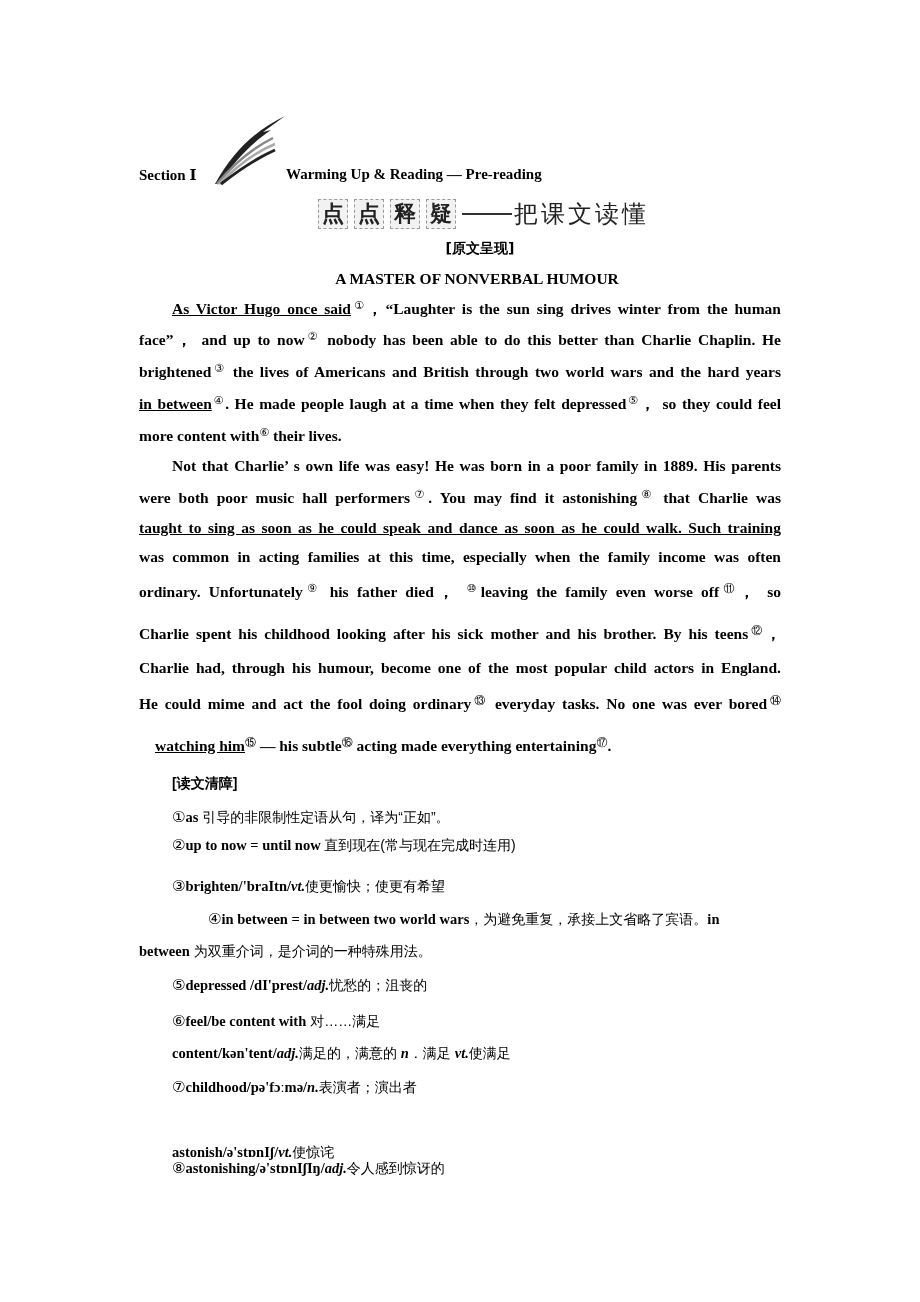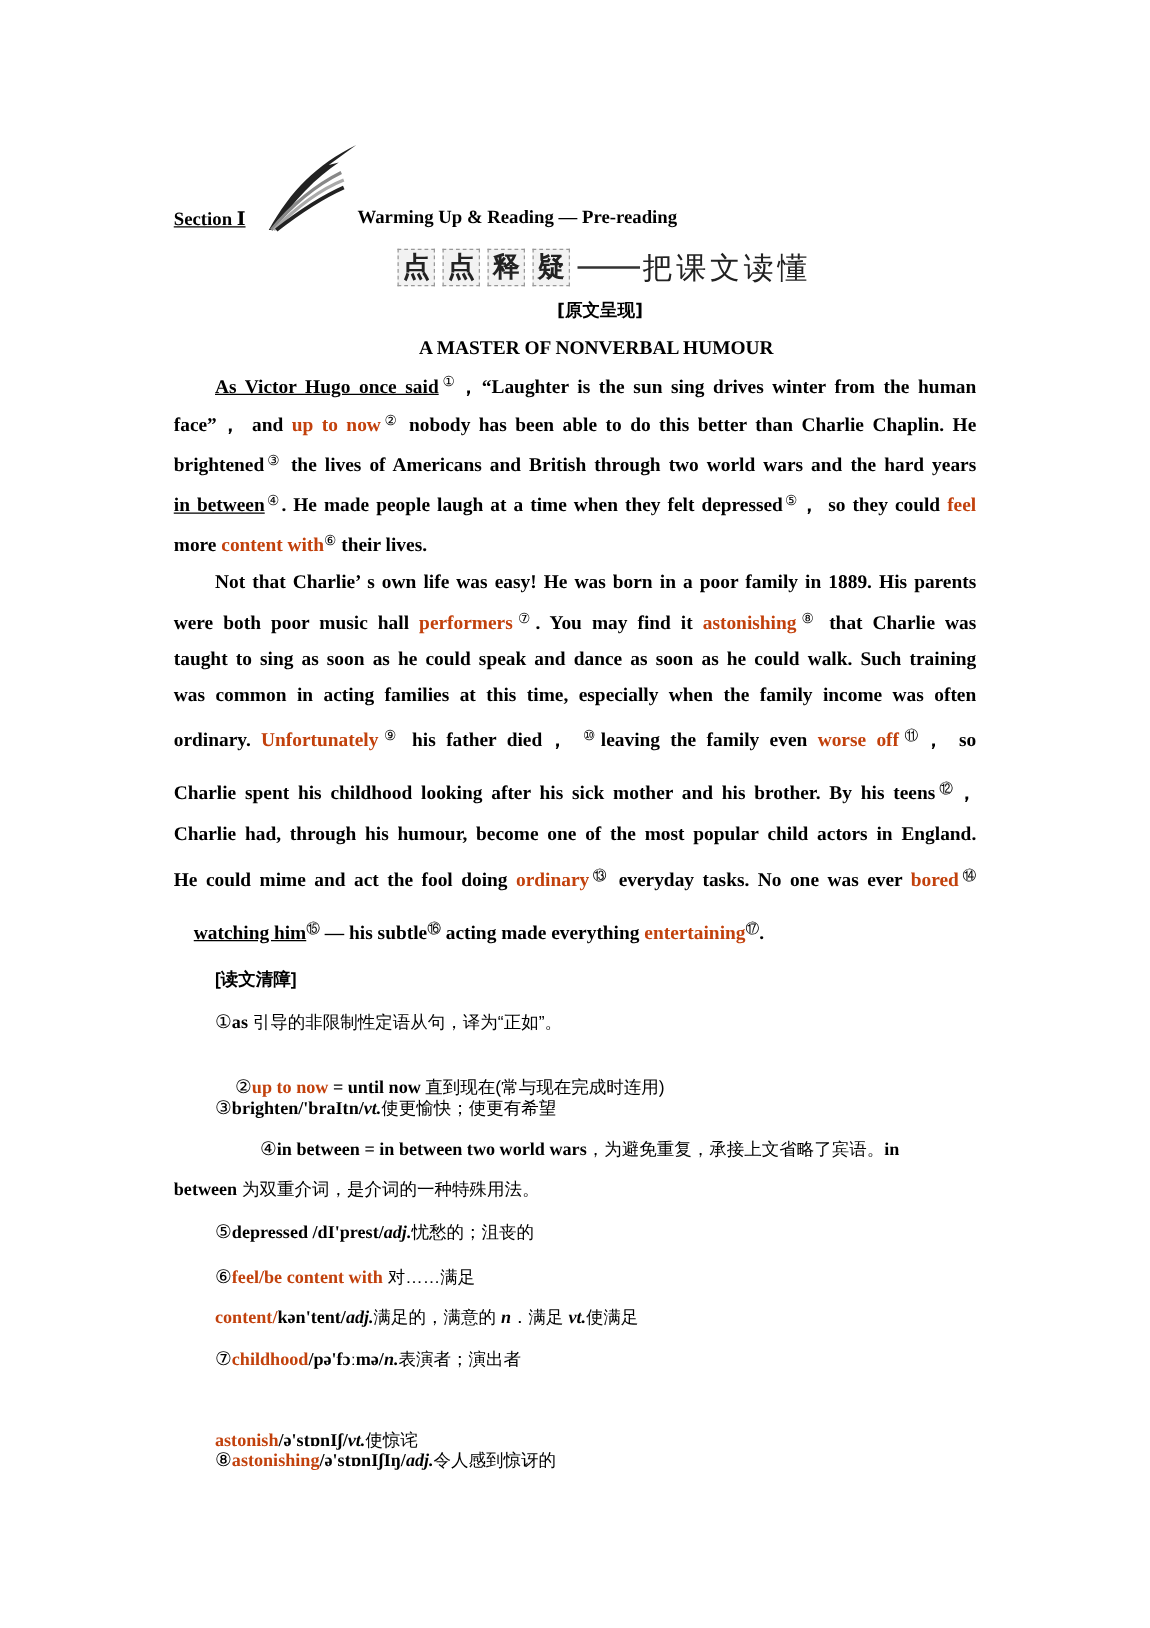--- a/index.html
+++ b/index.html
@@ -1,29 +1,29 @@
 <!DOCTYPE html>
 <html><head>
 <meta charset="utf-8">
 <style>
   html, body { margin: 0; padding: 0; background: #ffffff; }
   body {
     width: 920px; height: 1302px; position: relative; overflow: hidden;
     font-family: "Liberation Serif", "DejaVu Serif", serif;
     color: #000;
   }
-  .red { color: #c2410c; }
+  .red { color: #000000; }
   .ul { text-decoration: underline; }
   sup.c { font-size: 11px; font-weight: normal; vertical-align: 5px; font-family: "DejaVu Sans", sans-serif; }
 
   .header-row {
     position: absolute; left: 139px; top: 166px; width: 640px; height: 22px;
     font-weight: bold; font-size: 15px;
   }
-  .section-label { position: absolute; left: 0; top: 0; text-decoration: underline; }
+  .section-label { position: absolute; left: 0; top: 0; }
   .header-title { position: absolute; left: 147px; top: 0; }
   .logo { position: absolute; left: 213px; top: 112px; width: 74px; height: 74px; }
 
   .banner {
     position: absolute; left: 318px; top: 197px; height: 34px;
     display: flex; align-items: center;
   }
   .banner .box {
     width: 28px; height: 28px; border: 1px dashed #999; background: #f2f2f2;
     margin-right: 6px; display: flex; align-items: center; justify-content: center;
@@ -86,35 +86,35 @@
 <div id="p1" class="para" style="top:299px;">
     <div class="ln indent" style="top: 0px;"><span class="ul">As Victor Hugo once said</span><sup class="c">①</sup><span>，“Laughter is the sun sing drives winter from the human</span></div>
     <div class="ln" style="top: 31px;"><span>face”，   and </span><span class="red">up to now</span><sup class="c">②</sup><span> nobody has been able to do this better than Charlie Chaplin. He</span></div>
     <div class="ln" style="top: 63px;"><span>brightened</span><sup class="c">③</sup><span> the lives of Americans and British through two world wars and the hard years</span></div>
     <div class="ln" style="top: 95px;"><span class="ul">in between</span><sup class="c">④</sup><span>. He made people laugh at a time when they felt depressed</span><sup class="c">⑤</sup><span>，   so they could </span><span class="red">feel</span></div>
     <div class="ln noj" style="top: 127px;"><span>more </span><span class="red">content with</span><sup class="c">⑥</sup><span> their lives.</span></div>
   </div>
 <div id="p2" class="para" style="top:457px;">
     <div class="ln indent" style="top: 0px;"><span>Not that Charlie’ s own life was easy! He was born in a poor family in 1889. His parents</span></div>
     <div class="ln" style="top: 31px;"><span>were both poor music hall </span><span class="red">performers</span><sup class="c">⑦</sup><span>. You may find it </span><span class="red">astonishing</span><sup class="c">⑧</sup><span> that Charlie was</span></div>
-    <div class="ln" style="top: 62px;"><span>taught to sing as soon as he could speak and dance as soon as he could walk. Such training</span></div>
+    <div class="ln" style="top: 62px; text-decoration: underline;"><span>taught to sing as soon as he could speak and dance as soon as he could walk. Such training</span></div>
     <div class="ln" style="top: 91px;"><span>was common in acting families at this time, especially when the family income was often</span></div>
     <div class="ln" style="top: 124px;"><span>ordinary. </span><span class="red">Unfortunately</span><sup class="c">⑨</sup><span> his father died， </span><sup class="c">⑩</sup><span>leaving the family even </span><span class="red">worse off</span><sup class="c">⑪</sup><span>，   so</span></div>
     <div class="ln" style="top: 166px;"><span>Charlie spent his childhood looking after his sick mother and his brother. By his teens</span><sup class="c">⑫</sup><span>，</span></div>
     <div class="ln" style="top: 202px;"><span>Charlie had, through his humour, become one of the most popular child actors in England.</span></div>
     <div class="ln" style="top: 236px;"><span>He could mime and act the fool doing </span><span class="red">ordinary</span><sup class="c">⑬</sup><span>  everyday tasks. No one was ever </span><span class="red">bored</span><sup class="c">⑭</sup></div>
     <div class="ln noj" style="top: 278px; margin-left: 16px;"><span class="ul">watching him</span><sup class="c">⑮</sup><span>  — his subtle</span><sup class="c">⑯</sup><span>  acting made everything </span><span class="red">entertaining</span><sup class="c">⑰</sup><span>.</span></div>
   </div>
 
 <div class="note" style="left:172px; top:775px;">
   <span class="cn" style="font-weight:bold;">[读文清障]</span>
 </div>
 <div id="notes" class="notes">
     <div class="note" style="top: 808px; left: 172px;"><span class="circ">①</span><span>as</span><span class="cn"> 引导的非限制性定语从句，译为“正如”。</span></div>
-    <div class="note" style="top: 860px; left: 172px; margin-left: 16px;"><span class="circ">②</span><span class="red">up to now</span><span>   =   until now </span><span class="cn">直到现在(常与现在完成时连用)</span></div>
+    <div class="note" style="top: 836px; left: 172px;"><span class="circ">②</span><span class="red">up to now</span><span>   =   until now </span><span class="cn">直到现在(常与现在完成时连用)</span></div>
     <div class="note" style="top: 877px; left: 172px;"><span class="circ">③</span><span>brighten/'braItn/</span><i>vt.</i><span class="cn">使更愉快；使更有希望</span></div>
     <div class="note" style="top: 910px; left: 172px; margin-left: 36px;"><span class="circ">④</span><span>in between   =   in between two world wars</span><span class="cn">，为避免重复，承接上文省略了宾语。</span><span>in</span></div>
     <div class="note" style="top: 943px; left: 139px;"><span>between</span><span class="cn"> 为双重介词，是介词的一种特殊用法。</span></div>
     <div class="note" style="top: 976px; left: 172px; text-align: right;"><span class="circ">⑤</span><span>depressed /dI'prest/</span><i>adj.</i><span class="cn">忧愁的；沮丧的</span></div>
     <div class="note" style="top: 1012px; left: 172px;"><span class="circ">⑥</span><span class="red">feel/be content with</span><span class="cn"> 对……满足</span></div>
     <div class="note" style="top: 1045px; left: 172px;"><span class="red">content/</span><span>kən'tent/</span><i>adj.</i><span class="cn">满足的，满意的  </span><i>n</i><span class="cn">．满足  </span><i>vt.</i><span class="cn">使满足</span></div>
     <div class="note" style="top: 1078px; left: 172px;"><span class="circ">⑦</span><span class="red">childhood</span><span>/pə'fɔːmə/</span><i>n.</i><span class="cn">表演者；演出者</span></div>
     <div class="note" style="top: 1111px; left: 172px; margin-top: 48px;"><span class="circ">⑧</span><span class="red">astonishing</span><span>/ə'stɒnIʃIŋ/</span><i>adj.</i><span class="cn">令人感到惊讶的</span></div>
     <div class="note" style="top: 1144px; left: 172px;"><span class="red">astonish</span><span>/ə'stɒnIʃ/</span><i>vt.</i><span class="cn">使惊诧</span></div>
   </div>

